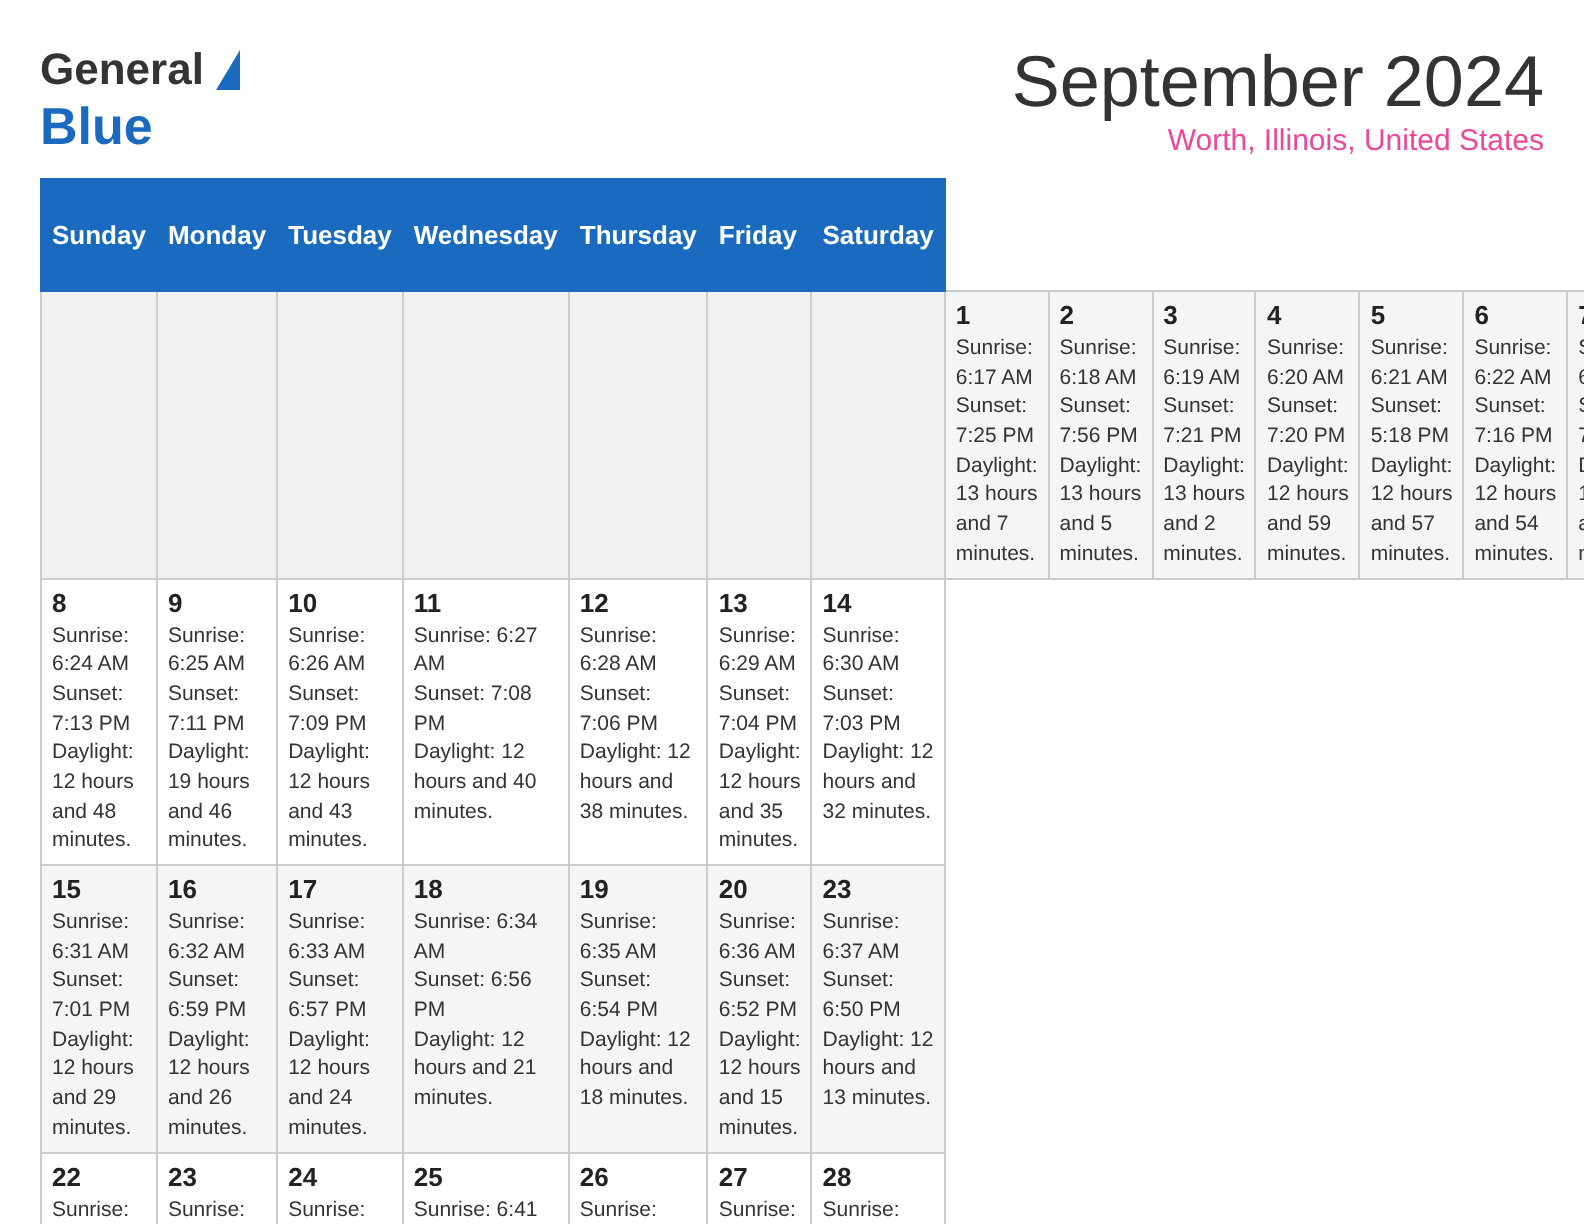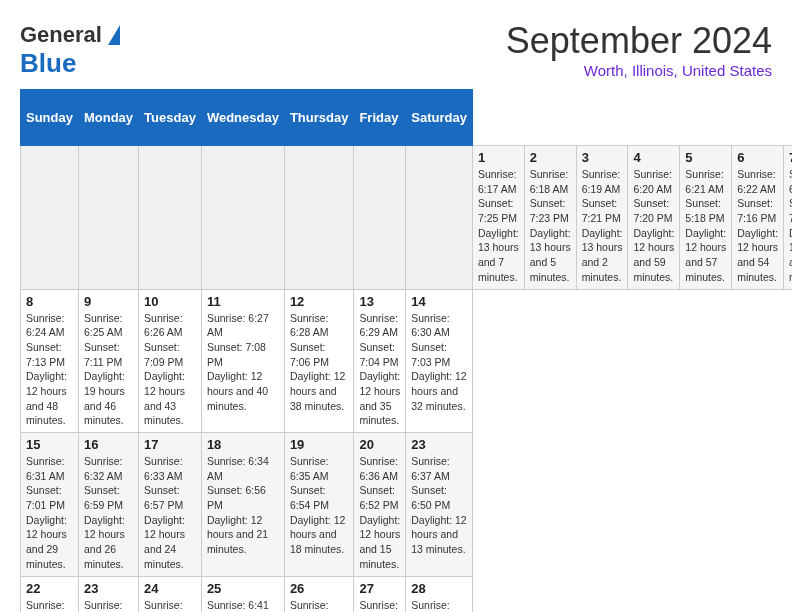--- a/index.html
+++ b/index.html
@@ -46,21 +46,21 @@
     .title-area {
       text-align: right;
     }
     .month-title {
       font-size: 36px;
       font-weight: normal;
       color: #333;
     }
     .location {
       font-size: 15px;
-      color: #6d28d9;
+      color: #ec4899;
     }
     .calendar {
       width: 100%;
       border-collapse: collapse;
       font-size: 11px;
     }
     .calendar thead tr {
       background: #1a6bbf;
       color: white;
     }
@@ -143,21 +143,21 @@
         <div class="day-info">
           <span>Sunrise: 6:17 AM</span><br>
           <span>Sunset: 7:25 PM</span><br>
           <span>Daylight: 13 hours and 7 minutes.</span>
         </div>
       </td>
         <td>
         <span class="day-num">2</span>
         <div class="day-info">
           <span>Sunrise: 6:18 AM</span><br>
-          <span>Sunset: 7:23 PM</span><br>
+          <span>Sunset: 7:56 PM</span><br>
           <span>Daylight: 13 hours and 5 minutes.</span>
         </div>
       </td>
         <td>
         <span class="day-num">3</span>
         <div class="day-info">
           <span>Sunrise: 6:19 AM</span><br>
           <span>Sunset: 7:21 PM</span><br>
           <span>Daylight: 13 hours and 2 minutes.</span>
         </div>

